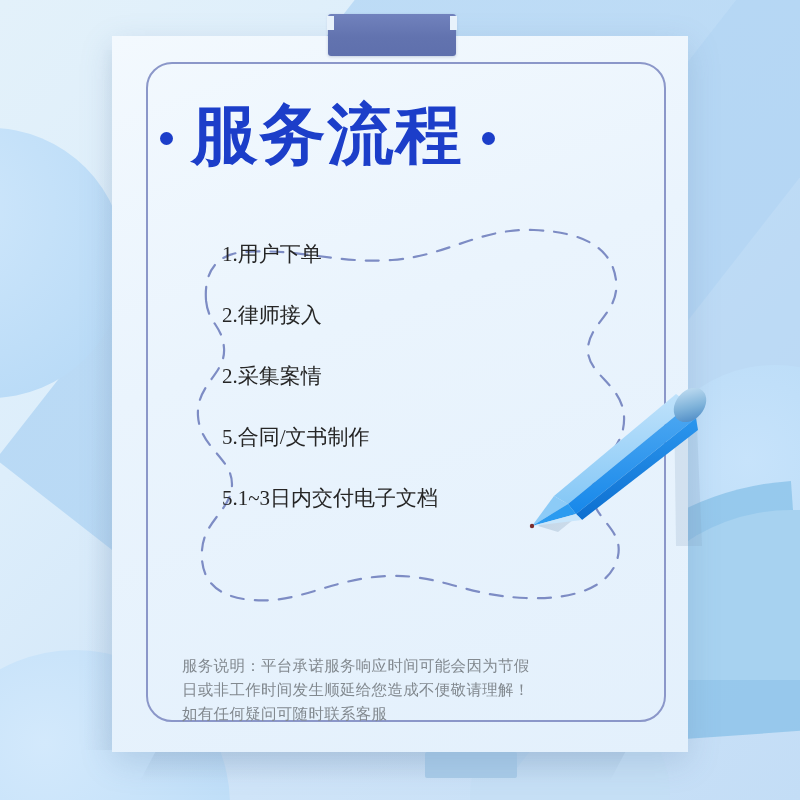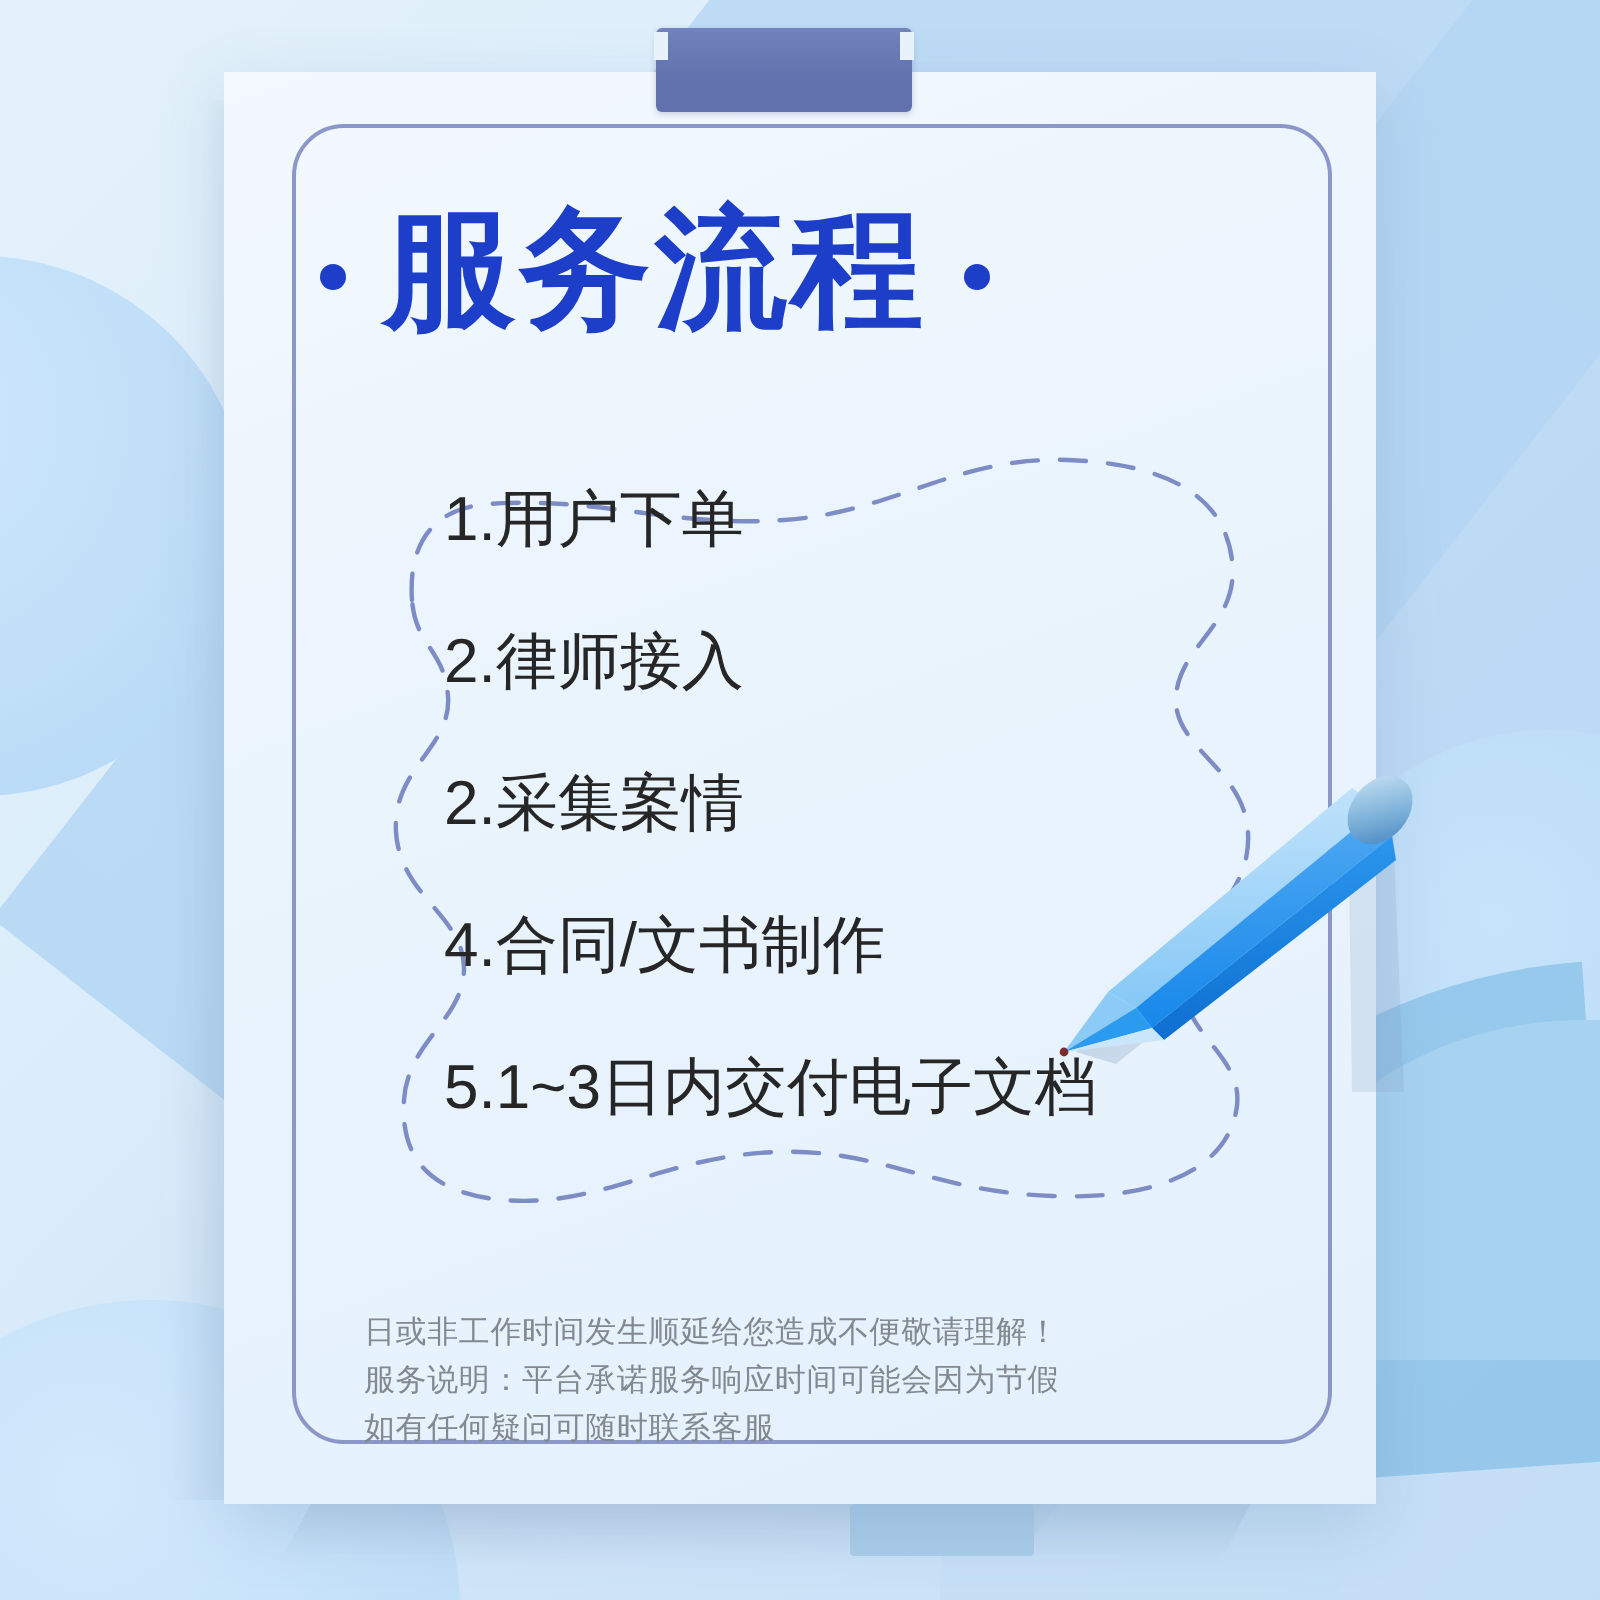--- a/index.html
+++ b/index.html
@@ -224,22 +224,22 @@
   }
 
   
   .steps {
     position: absolute;
     left: 76px;
     top: 182px;
     width: 430px;
   }
   .step {
-    font-family: Liberation Sans, sans-serif;
-    font-size: 31px;
+    font-family: Liberation Serif, serif;
+    font-size: 21px;
     color: #262626;
     line-height: 1;
     margin-bottom: 40px;
     white-space: nowrap;
   }
   .step:last-child { margin-bottom: 12px; }
 
   
   .pencil {
     position: absolute;
@@ -313,27 +313,27 @@
                C44,312 72,302 72,276
                C72,250 40,240 38,208
                C36,176 66,166 64,140
                C62,116 48,116 46,92 Z"></path>
     </svg>
 
     <div class="steps">
       <div class="step">1.用户下单</div>
       <div class="step">2.律师接入</div>
       <div class="step">2.采集案情</div>
-      <div class="step">4.合同/文书制作</div>
+      <div class="step">5.合同/文书制作</div>
       <div class="step">5.1~3日内交付电子文档</div>
     </div>
 
     <div class="note">
+      <div>服务说明：平台承诺服务响应时间可能会因为节假</div>
       <div>日或非工作时间发生顺延给您造成不便敬请理解！</div>
-      <div>服务说明：平台承诺服务响应时间可能会因为节假</div>
       <div>如有任何疑问可随时联系客服</div>
     </div>
   </div>
 
   <svg class="pencil" viewBox="0 0 190 170">
     <defs>
       <linearGradient id="barrelTop" x1="0" y1="0" x2="0" y2="1">
         <stop offset="0%" stop-color="#bfe2fb"></stop>
         <stop offset="100%" stop-color="#86c8f6"></stop>
       </linearGradient>

